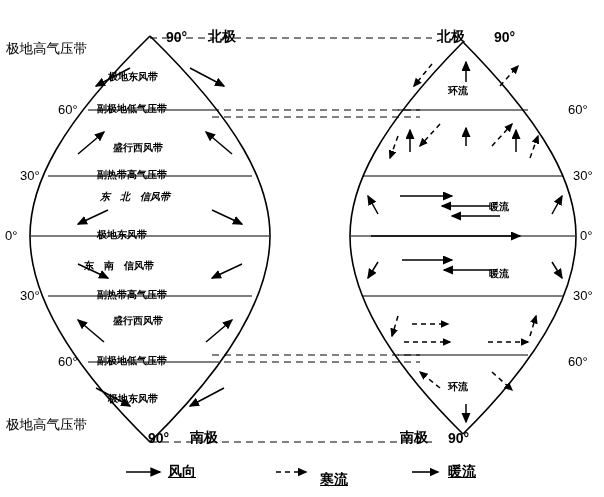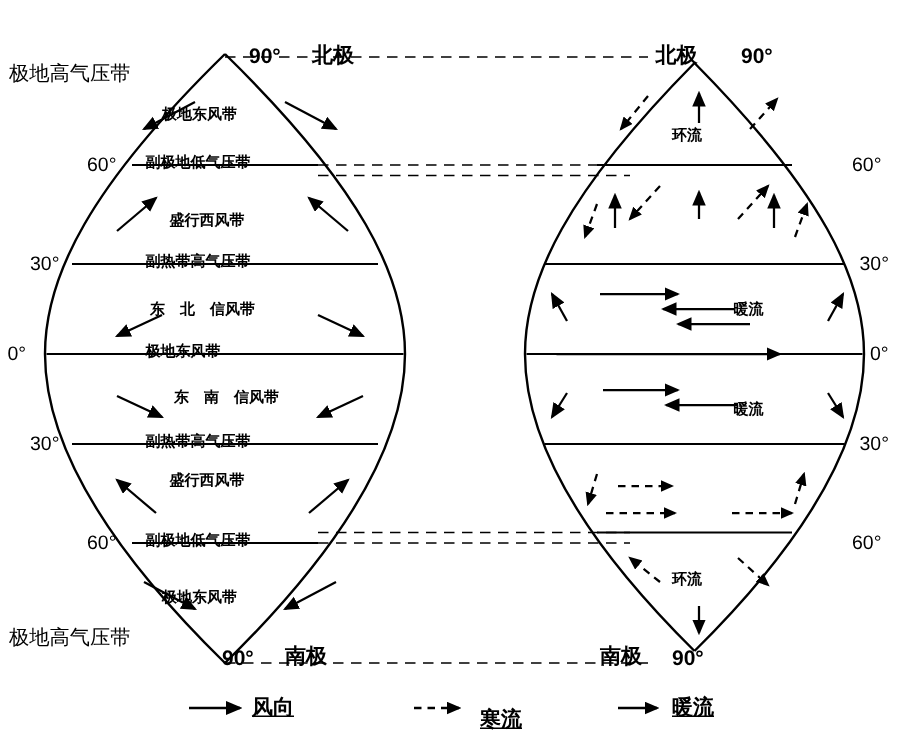--- a/index.html
+++ b/index.html
@@ -133,24 +133,24 @@
   <div class="lbl pole" style="left:166px;top:6px;">90°</div>
   <div class="lbl pole" style="left:208px;top:5px;">北极</div>
   <div class="lbl polar-hi" style="left:6px;top:18px;">极地高气压带</div>
 
   <div class="lbl bandb" style="left:108px;top:48px;">极地东风带</div>
   <div class="lbl lat" style="left:58px;top:79px;">60°</div>
   <div class="lbl bandb" style="left:97px;top:80px;">副极地低气压带</div>
   <div class="lbl bandb" style="left:113px;top:119px;">盛行西风带</div>
   <div class="lbl lat" style="left:20px;top:145px;">30°</div>
   <div class="lbl bandb" style="left:97px;top:146px;">副热带高气压带</div>
-  <div class="lbl bandb" style="left:100px;top:178px;">东　北　信风带</div>
+  <div class="lbl bandb" style="left:100px;top:168px;font-style:italic;">东　北　信风带</div>
   <div class="lbl lat" style="left:5px;top:205px;">0°</div>
   <div class="lbl bandb" style="left:97px;top:206px;">极地东风带</div>
-  <div class="lbl bandb" style="left:116px;top:237px;">东　南　信风带</div>
+  <div class="lbl bandb" style="left:84px;top:237px;">东　南　信风带</div>
   <div class="lbl lat" style="left:20px;top:265px;">30°</div>
   <div class="lbl bandb" style="left:97px;top:266px;">副热带高气压带</div>
   <div class="lbl bandb" style="left:113px;top:292px;">盛行西风带</div>
   <div class="lbl lat" style="left:58px;top:331px;">60°</div>
   <div class="lbl bandb" style="left:97px;top:332px;">副极地低气压带</div>
   <div class="lbl bandb" style="left:108px;top:370px;">极地东风带</div>
 
   <div class="lbl polar-hi" style="left:6px;top:394px;">极地高气压带</div>
   <div class="lbl pole" style="left:148px;top:407px;">90°</div>
   <div class="lbl pole" style="left:190px;top:406px;">南极</div>

